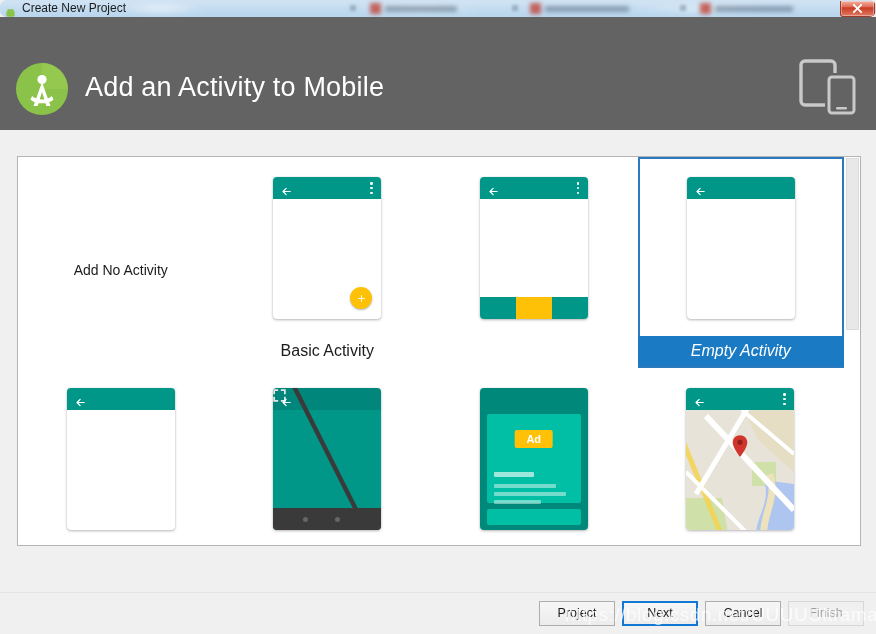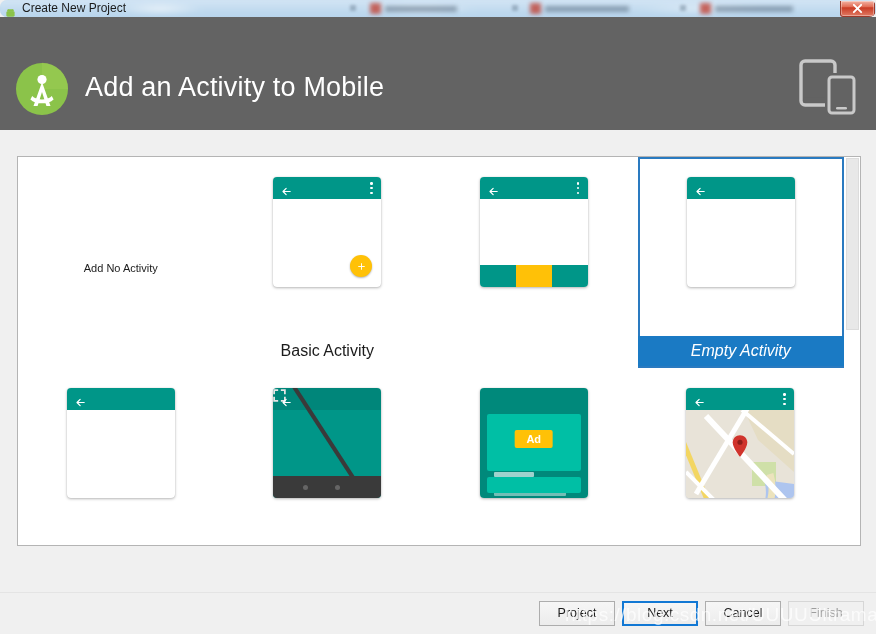--- a/index.html
+++ b/index.html
@@ -168,21 +168,21 @@
     width: 108px;
     height: 158px;
     margin-top: 20px;
   }
   .cell.selected .thumb-wrap { margin-top: 18px; }
 
   .phone {
     position: absolute;
     left: 0; top: 0;
     width: 108px;
-    height: 110px;
+    height: 142px;
     background: #ffffff;
     border-radius: 4px;
     box-shadow: 0 1px 3px rgba(0,0,0,.28), 0 0 1px rgba(0,0,0,.18);
     overflow: hidden;
   }
   .appbar {
     position: absolute;
     left: 0; top: 0;
     width: 100%;
     height: 22px;
@@ -329,21 +329,21 @@
     background: #1a7ac4;
     color: #ffffff;
     padding: 6px 0;
     font-style: italic;
   }
   .no-activity-label {
     position: absolute;
     left: 0; right: 0;
     top: 105px;
     text-align: center;
-    font-size: 11px;
+    font-size: 14px;
     color: #1b1b1b;
   }
 
   
   .vscroll {
     position: absolute;
     right: 0; top: 0;
     width: 15px;
     height: 100%;
     background: #ffffff;

